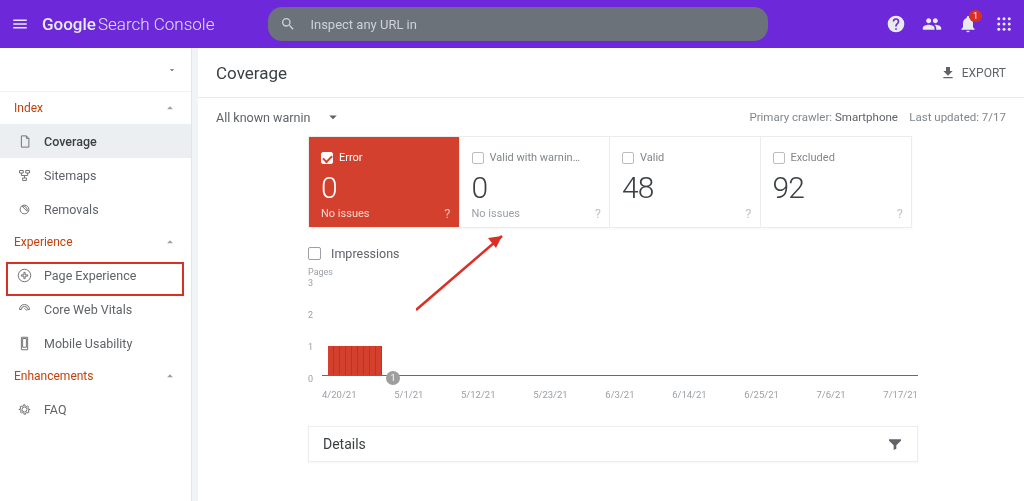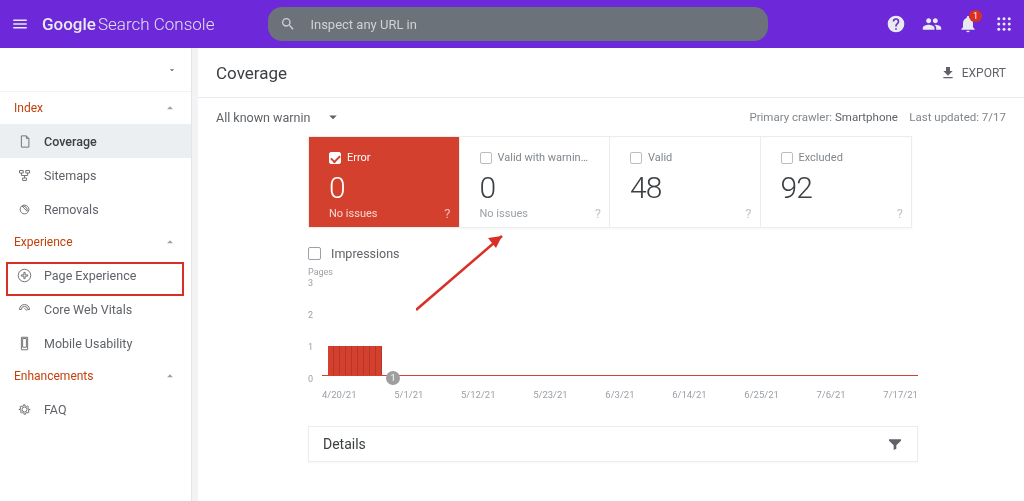--- a/index.html
+++ b/index.html
@@ -26,21 +26,21 @@
   .main { flex:1; background:#fff; overflow:hidden; position:relative;}
   .pagehdr { height:50px; border-bottom:1px solid #e8eaed; display:flex; align-items:center; padding:0 18px; justify-content:space-between;}
   .pagehdr h1 { font-size:17px; font-weight:400; color:#3c4043;}
   .export { display:flex; align-items:center; font-size:12px; color:#5f6368; cursor:pointer;}
   .filterrow { height:38px; display:flex; align-items:center; padding:0 18px; font-size:12.5px; color:#5f6368; justify-content:space-between;}
   .filterrow .left { display:flex; align-items:center; cursor:pointer;}
   .filterrow .right { font-size:11.5px; color:#80868b;}
   .filterrow .right b { color:#5f6368; font-weight:400;margin-top:44px;}
   .content { padding: 0 0 0 110px; }
   .cards { display:flex; border:1px solid #ececec; width:604px; box-shadow:0 1px 2px rgba(0,0,0,0.04);}
-  .card { width:151px; height:90px; border-right:1px solid #ececec; padding:10px 20px 6px; position:relative; background:#fff;}
+  .card { width:151px; height:90px; border-right:1px solid #ececec; padding:10px 12px 6px; position:relative; background:#fff;}
   .card:last-child { border-right:none;}
   .card.error { background:#d4402e; color:#fff;}
   .card .chk { width:12px; height:12px; border:1.5px solid #bdbdbd; display:inline-block; vertical-align:middle; margin-right:6px; border-radius:2px;}
   .card.error .chk { border-color:#fff; background:#fff; position:relative;}
   .card.error .chk::after { content:""; position:absolute; left:1px; top:2px; width:7px; height:4px; border-left:2px solid #d4402e; border-bottom:2px solid #d4402e; transform:rotate(-45deg);}
   .card .lbl { font-size:11px; vertical-align:middle; color:#80868b; white-space:nowrap; overflow:hidden; text-overflow:ellipsis; display:inline-block; max-width:100px;}
   .card.error .lbl { color:#fff;}
   .card .val { font-size:30px; font-weight:300; margin-top:4px; letter-spacing:-1px;}
   .card .sub { font-size:11px; margin-top:2px; color:#9aa0a6;}
   .card.error .sub { color:#f8d7d2;}

